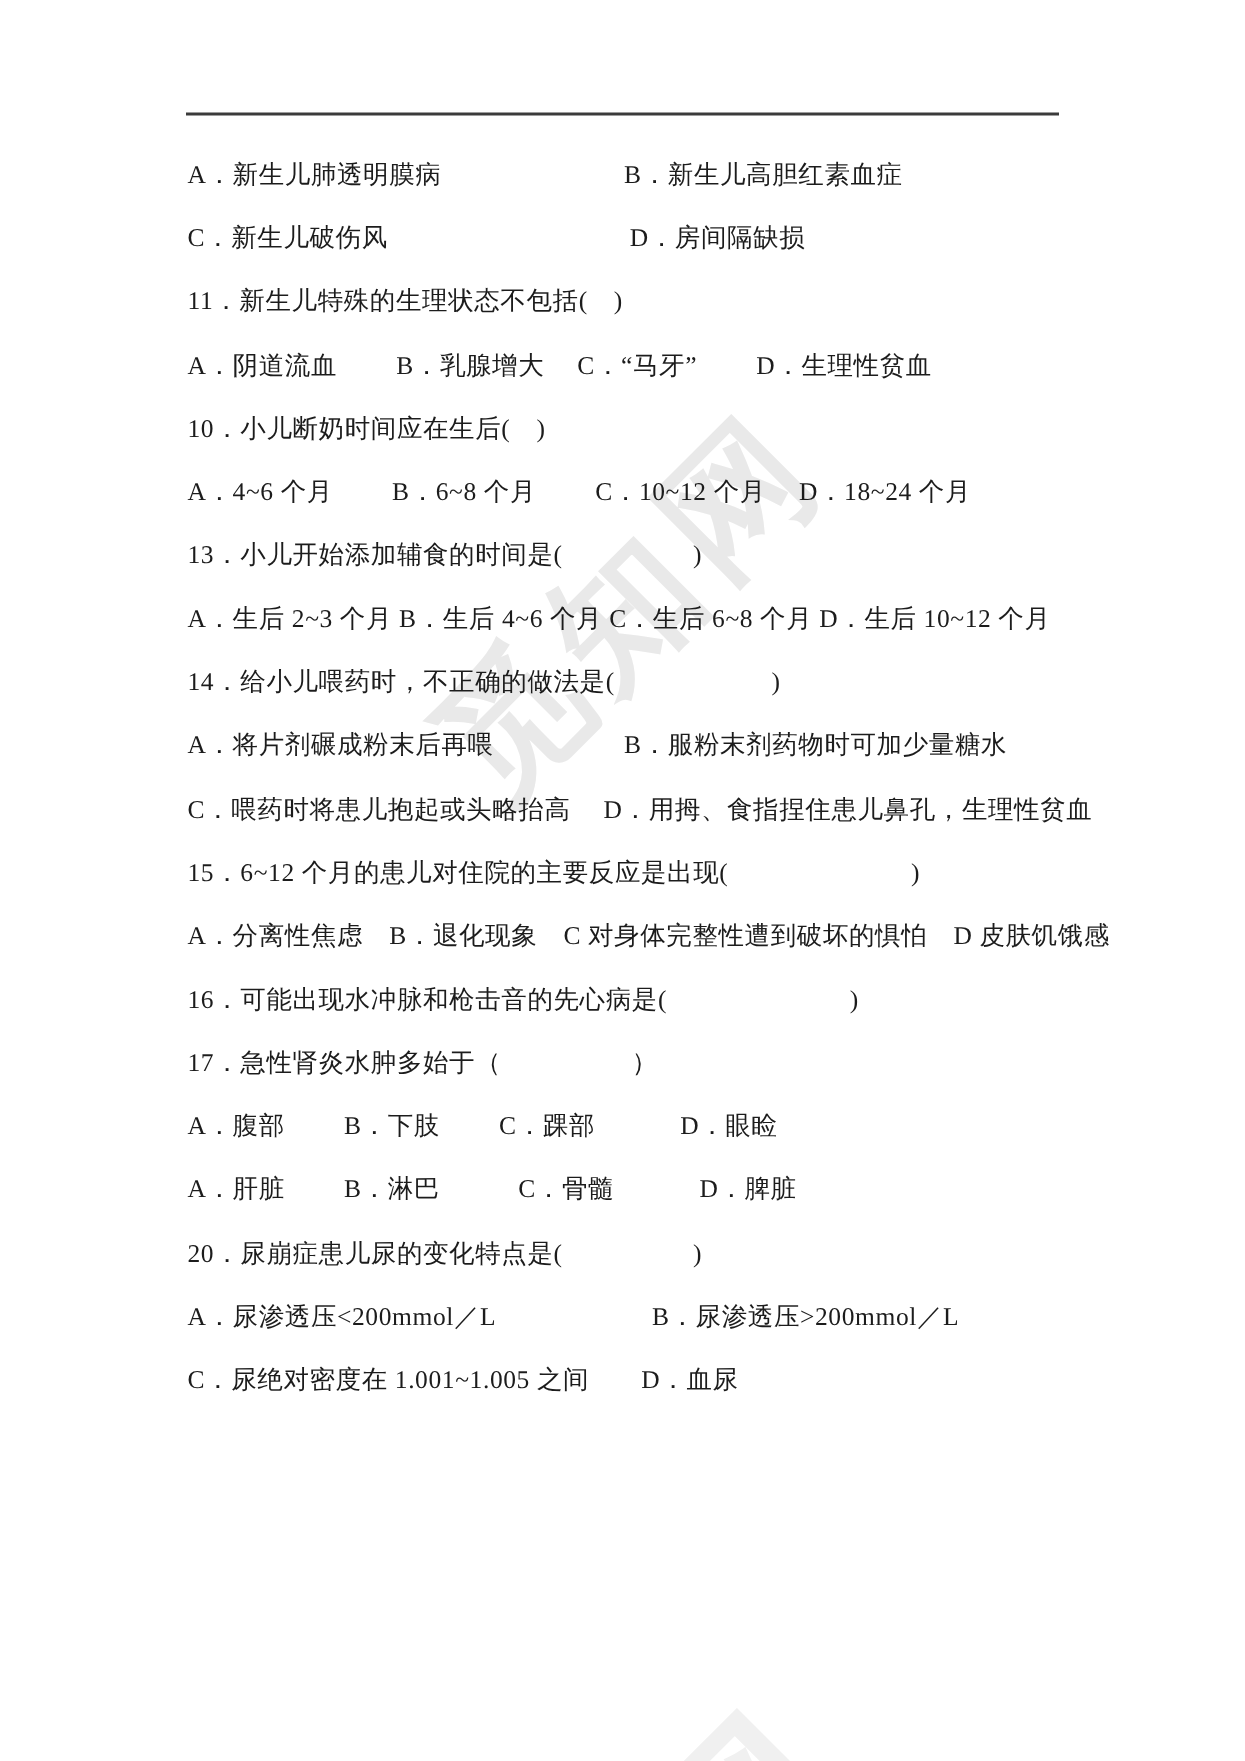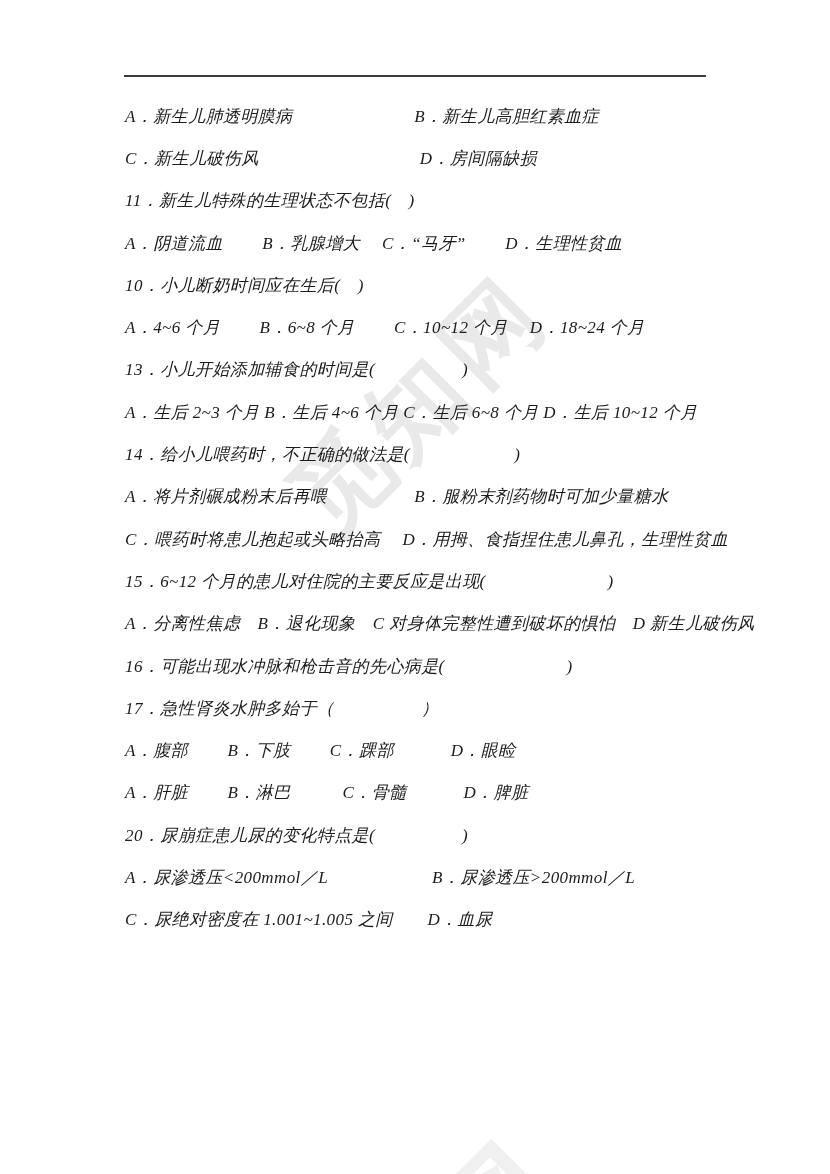--- a/index.html
+++ b/index.html
@@ -26,21 +26,20 @@
     height: 2px;
     background: #3b3b3b;
     z-index: 2;
   }
   .content {
     position: absolute;
     left: 125px;
     top: 95px;
     width: 600px;
     z-index: 1;
-    font-style: italic;
   }
   .line {
     height: 42.3px;
     display: flex;
     align-items: center;
     font-size: 17px;
     color: #1c1c1c;
     white-space: pre;
     letter-spacing: 0.4px;
   }
@@ -107,21 +106,21 @@
     <div class="line">11．新生儿特殊的生理状态不包括(　)</div>
     <div class="line">A．阴道流血　　 B．乳腺增大　 C．“马牙”　　 D．生理性贫血</div>
     <div class="line">10．小儿断奶时间应在生后(　)</div>
     <div class="line">A．4~6 个月　　 B．6~8 个月　　 C．10~12 个月　 D．18~24 个月</div>
     <div class="line">13．小儿开始添加辅食的时间是(　　　　　)</div>
     <div class="line">A．生后 2~3 个月 B．生后 4~6 个月 C．生后 6~8 个月 D．生后 10~12 个月</div>
     <div class="line">14．给小儿喂药时，不正确的做法是(　　　　　　)</div>
     <div class="line">A．将片剂碾成粉末后再喂　　　　　B．服粉末剂药物时可加少量糖水</div>
     <div class="line">C．喂药时将患儿抱起或头略抬高　 D．用拇、食指捏住患儿鼻孔，生理性贫血</div>
     <div class="line">15．6~12 个月的患儿对住院的主要反应是出现(　　　　　　　)</div>
-    <div class="line">A．分离性焦虑　B．退化现象　C 对身体完整性遭到破坏的惧怕　D 新生儿破伤风</div>
+    <div class="line">A．分离性焦虑　B．退化现象　C 对身体完整性遭到破坏的惧怕　D 皮肤饥饿感</div>
     <div class="line">16．可能出现水冲脉和枪击音的先心病是(　　　　　　　)</div>
     <div class="line">17．急性肾炎水肿多始于（　　　　　）</div>
     <div class="line">A．腹部　　 B．下肢　　 C．踝部　　　 D．眼睑</div>
     <div class="line">A．肝脏　　 B．淋巴　　　C．骨髓　　　 D．脾脏</div>
     <div class="line">20．尿崩症患儿尿的变化特点是(　　　　　)</div>
     <div class="line">A．尿渗透压&lt;200mmol／L　　　　　　B．尿渗透压&gt;200mmol／L</div>
     <div class="line">C．尿绝对密度在 1.001~1.005 之间　　D．血尿</div>
   </div>
 
 </div>

